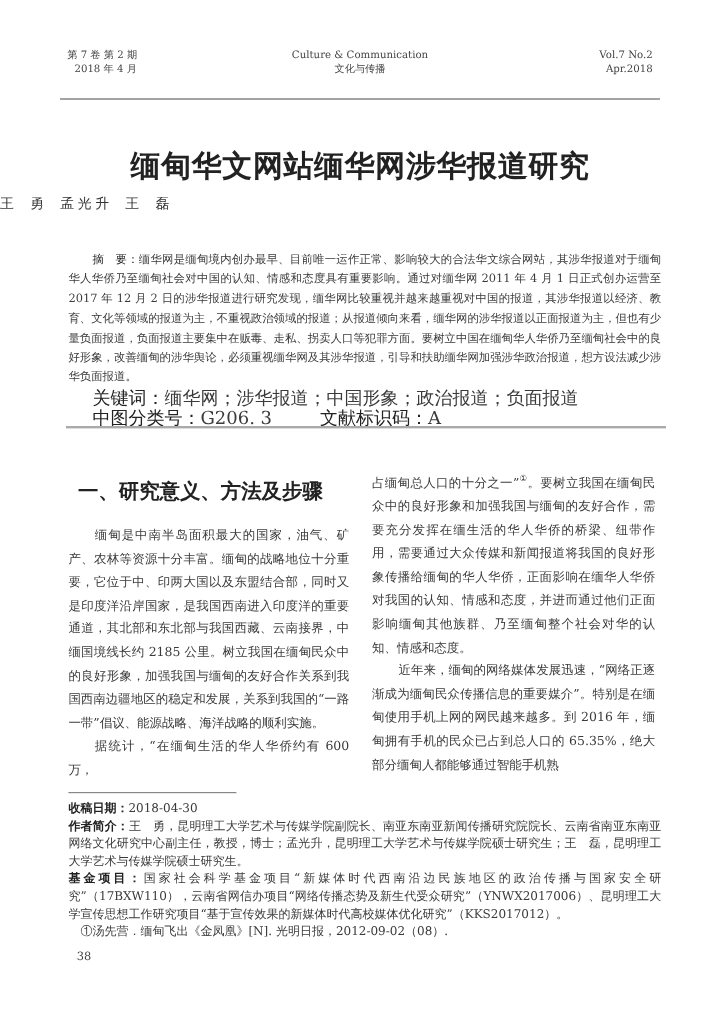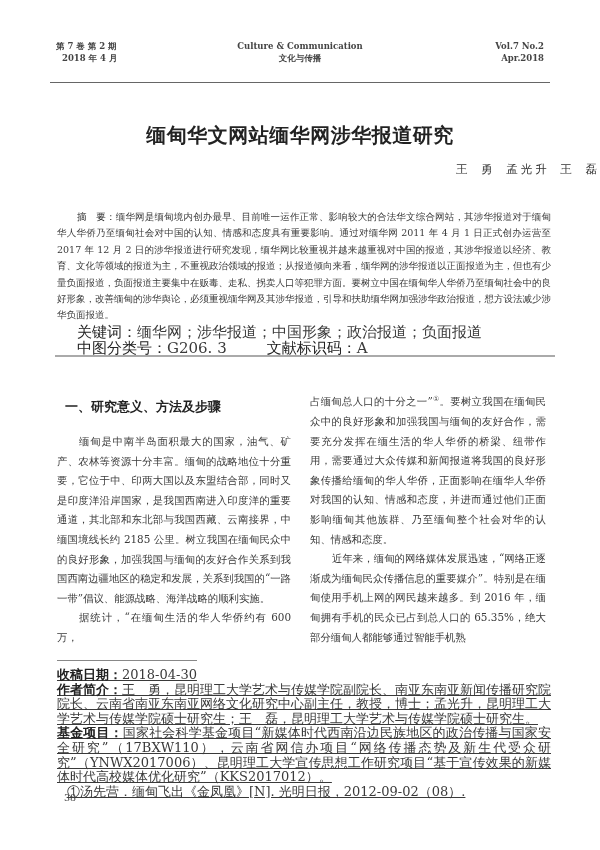--- a/index.html
+++ b/index.html
@@ -1,44 +1,44 @@
 <!DOCTYPE html>
 <html><head>
 <meta charset="utf-8">
 <style>
   * { margin: 0; padding: 0; box-sizing: border-box; }
   html, body { width: 600px; height: 850px; background: #ffffff; overflow: hidden; }
   body { position: relative; font-family: "DejaVu Serif", "Liberation Serif", serif; color: #333; }
 
   .header { position: absolute; left: 50px; top: 40px; width: 500px; height: 43px; border-bottom: 1.5px solid #666; }
-  .header .col { position: absolute; top: 0; font-size: 8.5px; line-height: 12px; color: #444; font-weight: bold; }
+  .header .col { position: absolute; top: 0; font-size: 8.5px; line-height: 12px; color: #444; }
   .header .left { left: 6px; }
   .header .center { left: 0; width: 500px; text-align: center; }
   .header .right { right: 6px; text-align: right; }
 
-  .title { position: absolute; top: 122px; left: 0; width: 600px; text-align: center; font-family: "DejaVu Sans", "Liberation Sans", sans-serif; font-size: 20px; color: #222; letter-spacing: 0.5px; }
-  .authors { position: absolute; top: 162px; left: 0; width: 600px; text-align: right; font-size: 11.5px; color: #333; word-spacing: 4px; letter-spacing: 3px; }
+  .title { position: absolute; top: 122px; left: 0; width: 600px; text-align: center; font-family: "DejaVu Sans", "Liberation Sans", sans-serif; font-size: 25px; color: #222; letter-spacing: 0.5px; }
+  .authors { position: absolute; top: 162px; left: 0; width: 600px; text-align: left; font-size: 11.5px; color: #333; word-spacing: 4px; letter-spacing: 3px; }
 
   .abstract { position: absolute; left: 57px; top: 209px; width: 494px; font-size: 9.5px; line-height: 16.4px; color: #3a3a3a; text-align: justify; }
   .abstract .lbl { font-family: "DejaVu Sans", "Liberation Sans", sans-serif; font-weight: normal; color: #222; }
   .abstract p.first { text-indent: 20px; }
   .meta-line { padding-left: 20px; font-size: 15px; line-height: 16.5px; }
   .meta-line .gap { display: inline-block; width: 40px; }
 
   .rule-top { position: absolute; left: 55px; top: 355px; width: 500px; height: 1.5px; background: #aaa; }
 
   .col-left { position: absolute; left: 57px; top: 398px; width: 234px; }
   .col-right { position: absolute; left: 310px; top: 390px; width: 236px; }
-  .h1 { font-family: "DejaVu Sans", "Liberation Sans", sans-serif; font-size: 13px; color: #222; margin-left: 8px; margin-bottom: 16px; }
+  .h1 { font-family: "DejaVu Sans", "Liberation Sans", sans-serif; font-size: 17px; color: #222; margin-left: 8px; margin-bottom: 16px; }
   .para { font-size: 10.4px; line-height: 19.6px; color: #3a3a3a; text-align: justify; }
   .para.indent { text-indent: 22px; }
   sup { font-size: 7px; }
 
   .fn-rule { position: absolute; left: 57px; top: 660px; width: 140px; height: 1px; background: #888; }
-  .footnotes { position: absolute; left: 57px; top: 668px; width: 494px; font-size: 13px; line-height: 14.6px; color: #3a3a3a; text-align: justify; text-decoration: underline; }
+  .footnotes { position: absolute; left: 57px; top: 668px; width: 494px; font-size: 10px; line-height: 14.6px; color: #3a3a3a; text-align: justify; }
   .footnotes .lbl { font-family: "DejaVu Sans", "Liberation Sans", sans-serif; font-weight: bold; color: #222; }
   .footnotes .ref { padding-left: 10px; }
   .pagenum { position: absolute; left: 64px; top: 792px; font-size: 9.5px; color: #444; }
 </style>
 </head>
 <body>
 
 <div class="header">
   <div class="col left">
     <div>第 7 卷  第 2 期</div>

